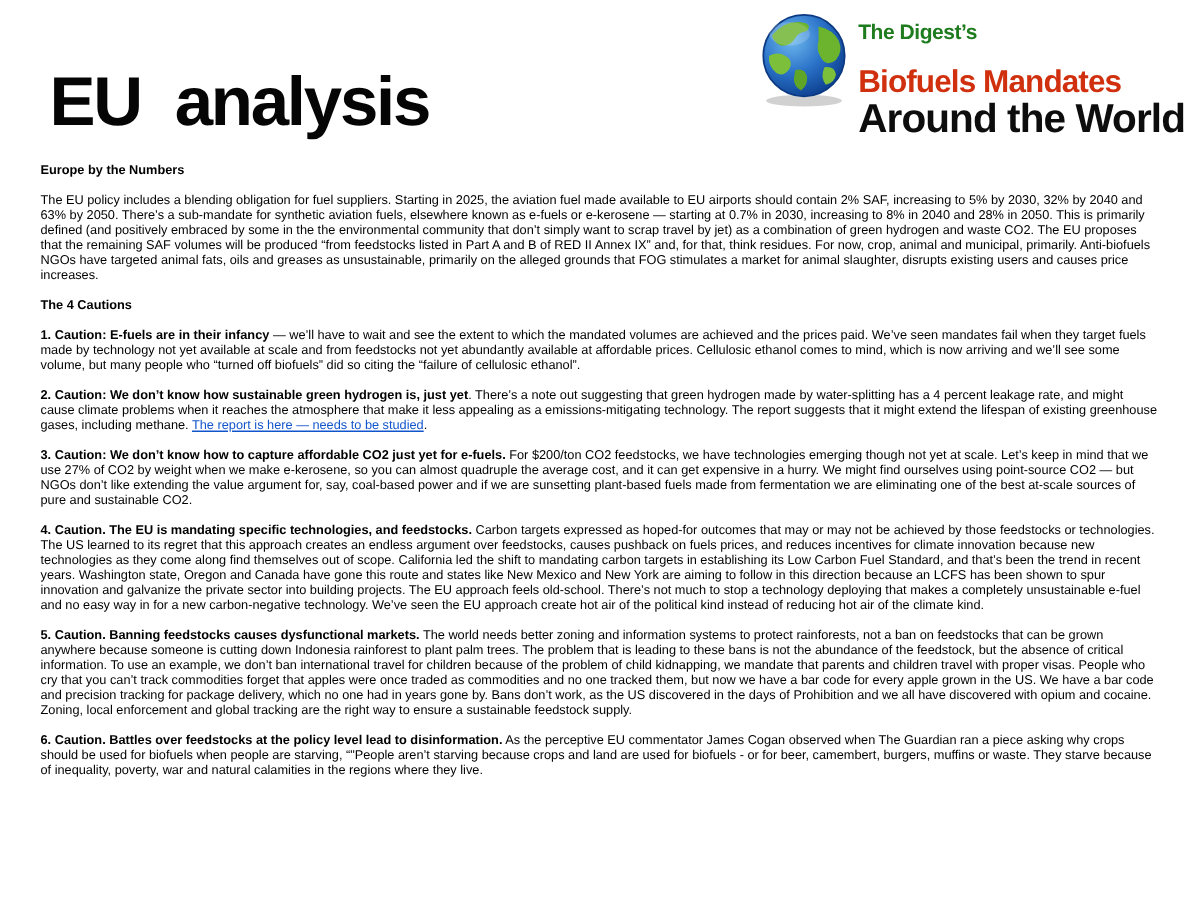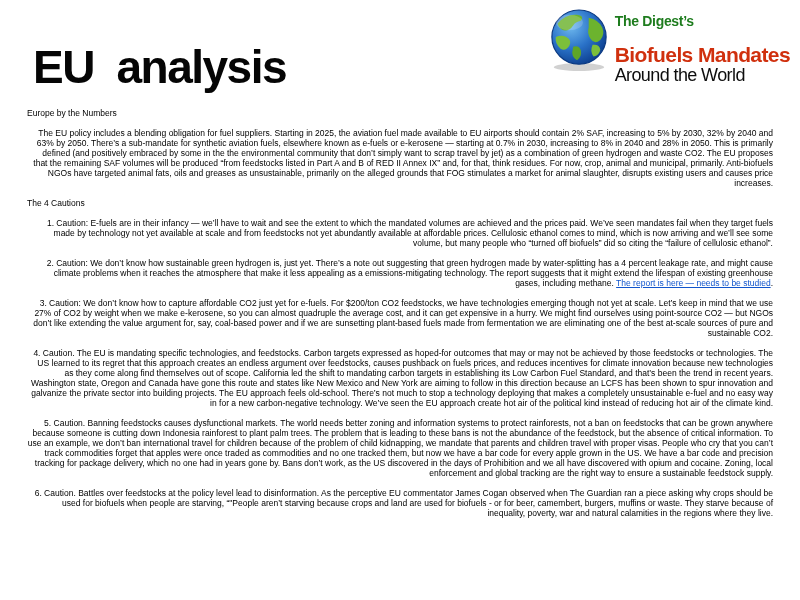--- a/index.html
+++ b/index.html
@@ -22,37 +22,36 @@
   }
   .logo {
     position:absolute;
     top:8px; right:10px;
     display:flex;
     align-items:flex-start;
   }
   .logo-text { margin-left:5px; line-height:1.0; padding-top:6px; }
   .logo-line1 { font-size:14px; font-weight:800; letter-spacing:-0.3px; }
   .logo-line2 { font-size:21px; font-weight:800; letter-spacing:-0.6px; margin-top:16px; }
-  .logo-line3 { font-size:18px; font-weight:400; letter-spacing:-0.6px; margin-top:1px; }
+  .logo-line3 { font-size:27px; font-weight:700; letter-spacing:-0.6px; margin-top:1px; }
   .content {
     position:absolute;
     top:108px; left:27px; right:27px;
     font-size:8.5px;
     line-height:10px;
   }
   .content h3 {
     font-size:8.5px;
-    font-weight:normal;
+    font-weight:bold;
     margin:0 0 10px 0;
   }
   .content p {
     margin:0 0 10px 0;
-    text-align:right;
   }
-  .content p b { font-weight:normal; }
+  .content p b { font-weight:bold; }
   a.report-link {
     color:#1155CC;
     text-decoration:underline;
     cursor:pointer;
     margin-top:20px;
   }
 </style>
 </head>
 <body>
 

